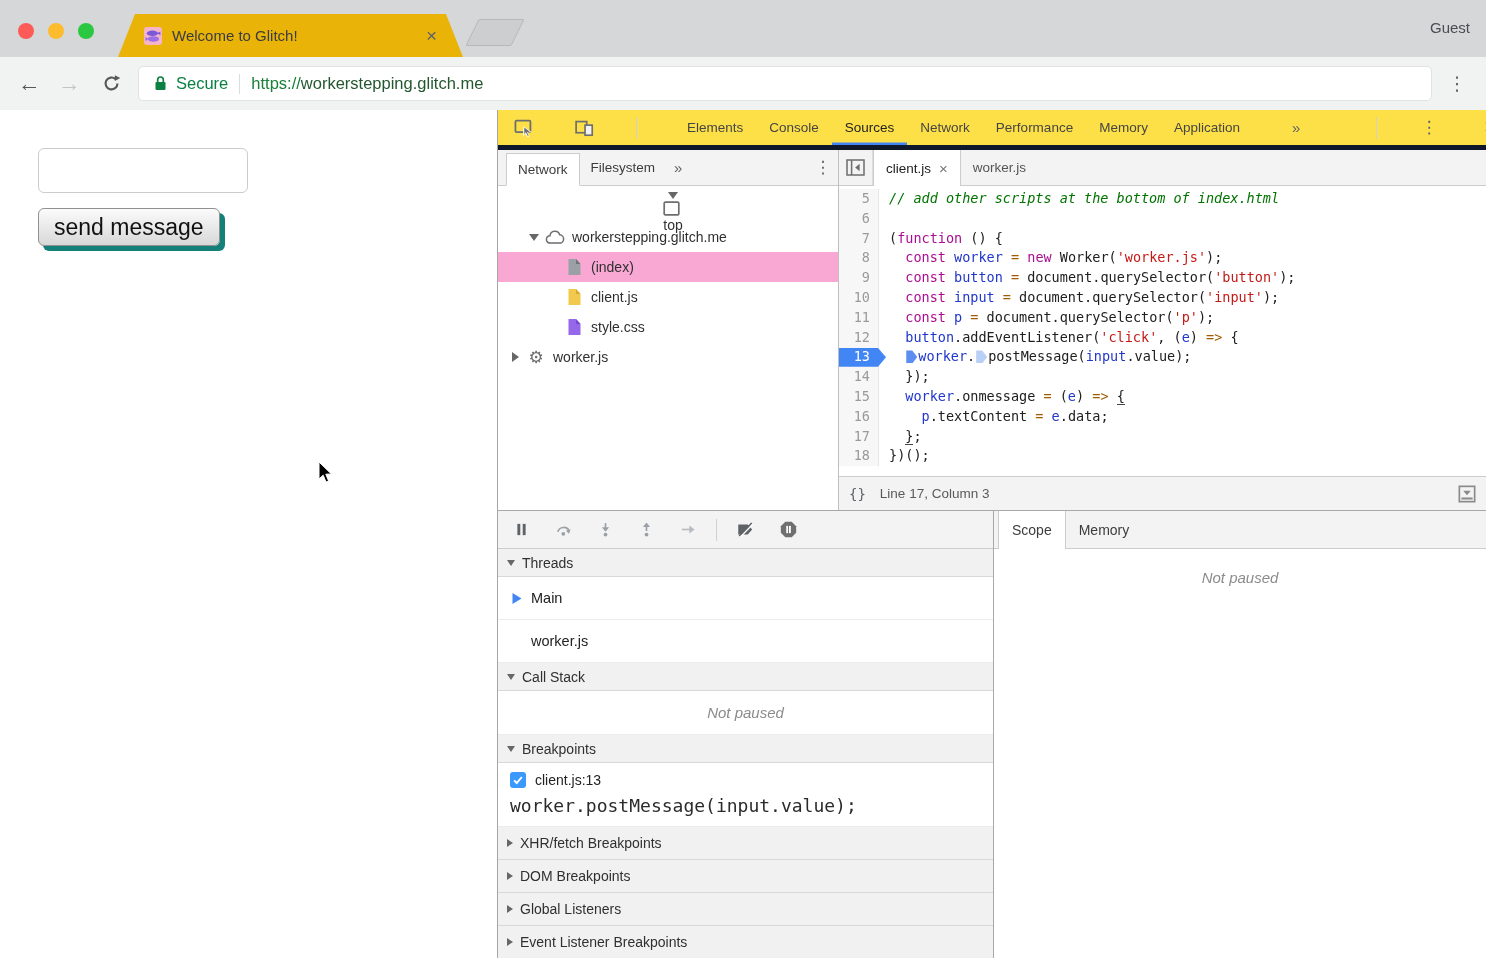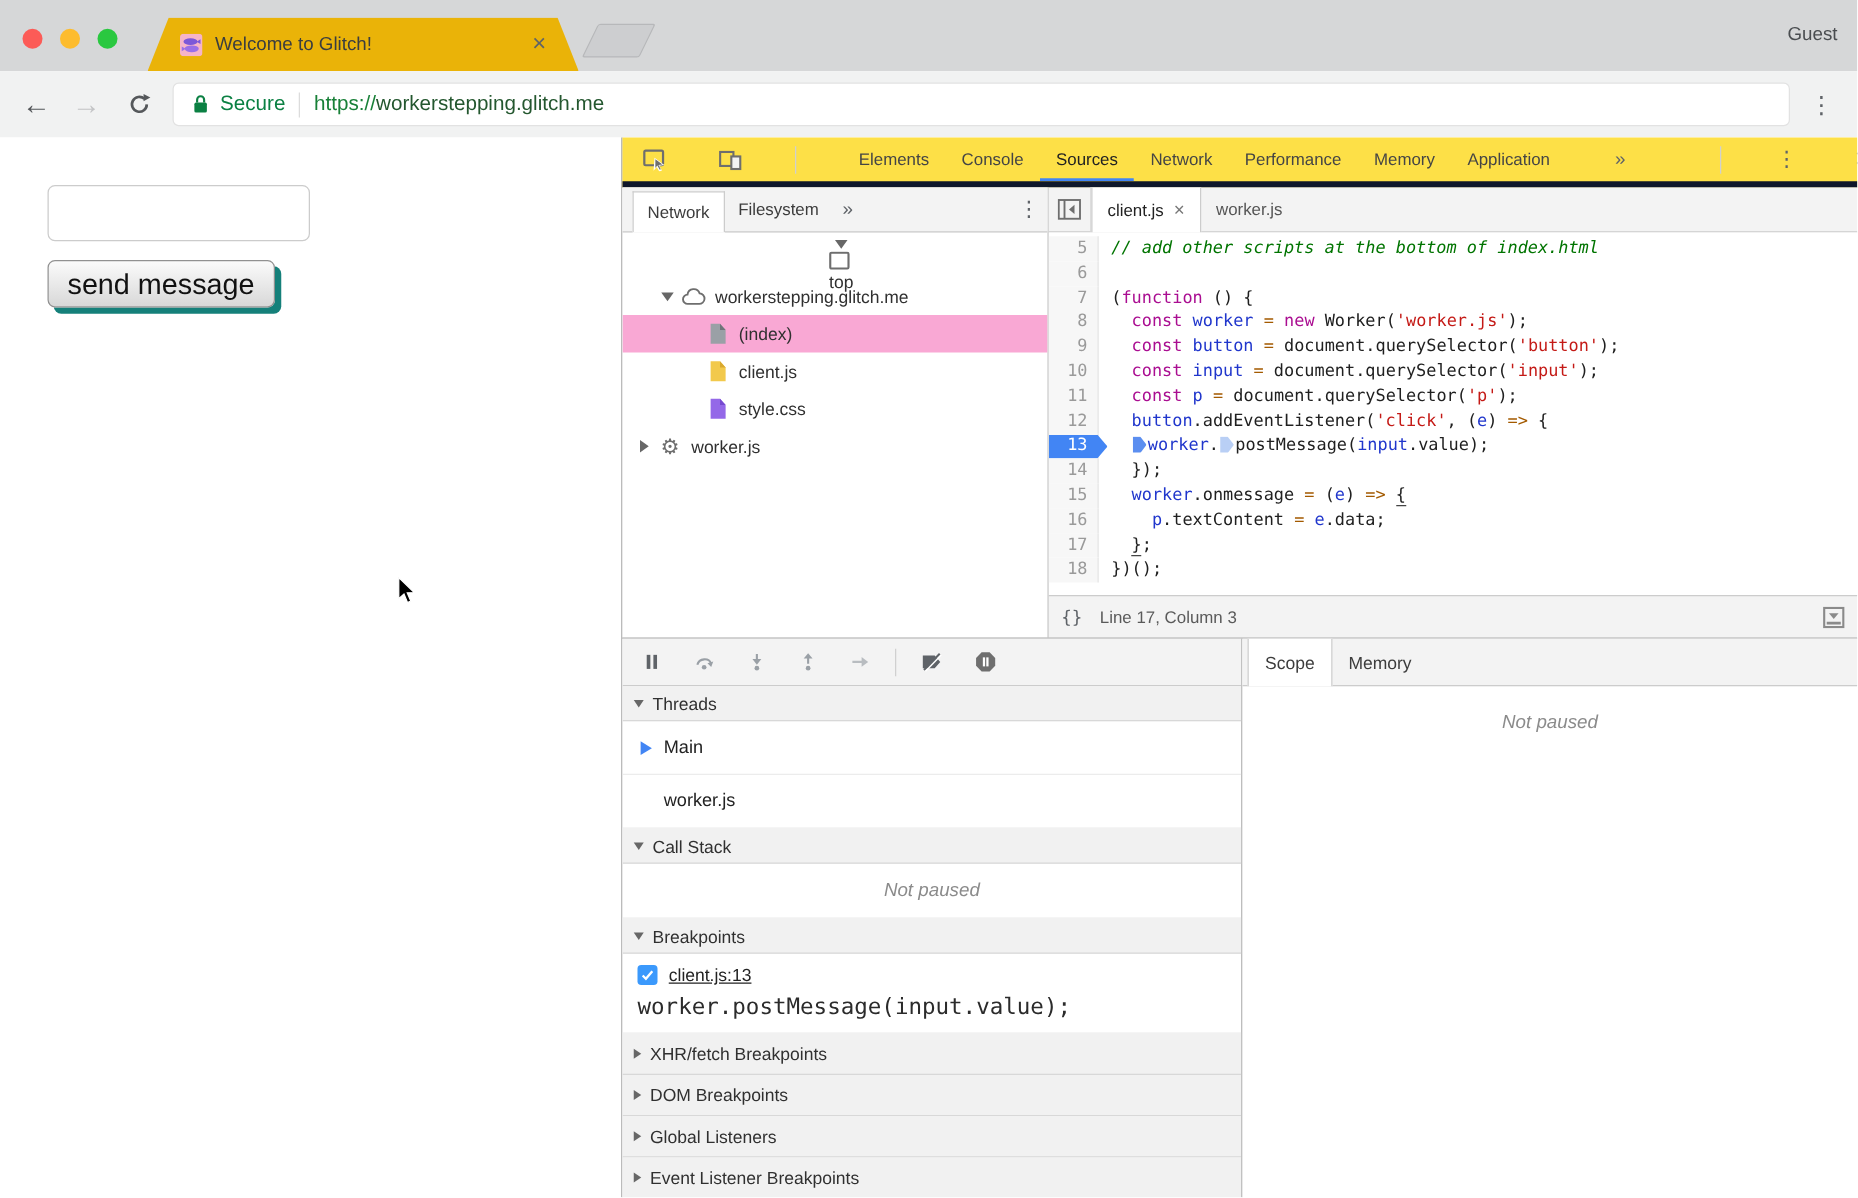--- a/index.html
+++ b/index.html
@@ -118,21 +118,21 @@
   .sec-header.collapsed { height:33px; }
   .sec-header + .sec-header { border-top:0; }
   .tri-sm-down { width:0; height:0; border-left:4.5px solid transparent; border-right:4.5px solid transparent; border-top:6px solid #676767; }
   .tri-sm-right { width:0; height:0; border-top:4.5px solid transparent; border-bottom:4.5px solid transparent; border-left:6px solid #676767; }
   .thread-row { height:43px; flex:none; display:flex; align-items:center; border-bottom:1px solid #ececec;
                 font-size:14.5px; color:#222; padding-left:14px; gap:9px; }
   .thread-row .noarrow { width:10px; }
   .empty-note { height:44px; flex:none; display:flex; align-items:center; justify-content:center;
                 font-style:italic; color:#8b8b8b; font-size:15px; border-bottom:1px solid #ececec; }
   .bp-entry { flex:none; padding:9px 10px 10px 12px; border-bottom:1px solid #ececec; }
-  .bp-top { display:flex; align-items:flex-end; gap:9px; font-size:14px; color:#222;text-decoration:underline; }
+  .bp-top { display:flex; align-items:flex-end; gap:9px; font-size:14px; color:#222; }
   .bp-check { width:16px; height:16px; border-radius:3px; background:#3b99fc; display:flex; align-items:center; justify-content:center; }
   .bp-code { margin-top:7px; font-family:"DejaVu Sans Mono","Liberation Mono",monospace; font-size:18px; color:#2b2b2b; }
 
   .scope-pane { flex:1; background:#fff; display:flex; flex-direction:column; min-width:0; }
   .scope-tabbar { height:38px; flex:none; background:#f3f3f3; border-bottom:1px solid #ccc; display:flex; align-items:stretch; padding-left:4px; }
   .scope-tab { display:flex; align-items:center; padding:0 13px; color:#3c3c3c; font-size:14px; }
   .scope-tab.active { background:#fff; border-left:1px solid #ccc; border-right:1px solid #ccc; margin-bottom:-1px; }
   .scope-empty { margin-top:20px; text-align:center; font-style:italic; color:#8b8b8b; font-size:15px; }
 
   svg { display:block; }

